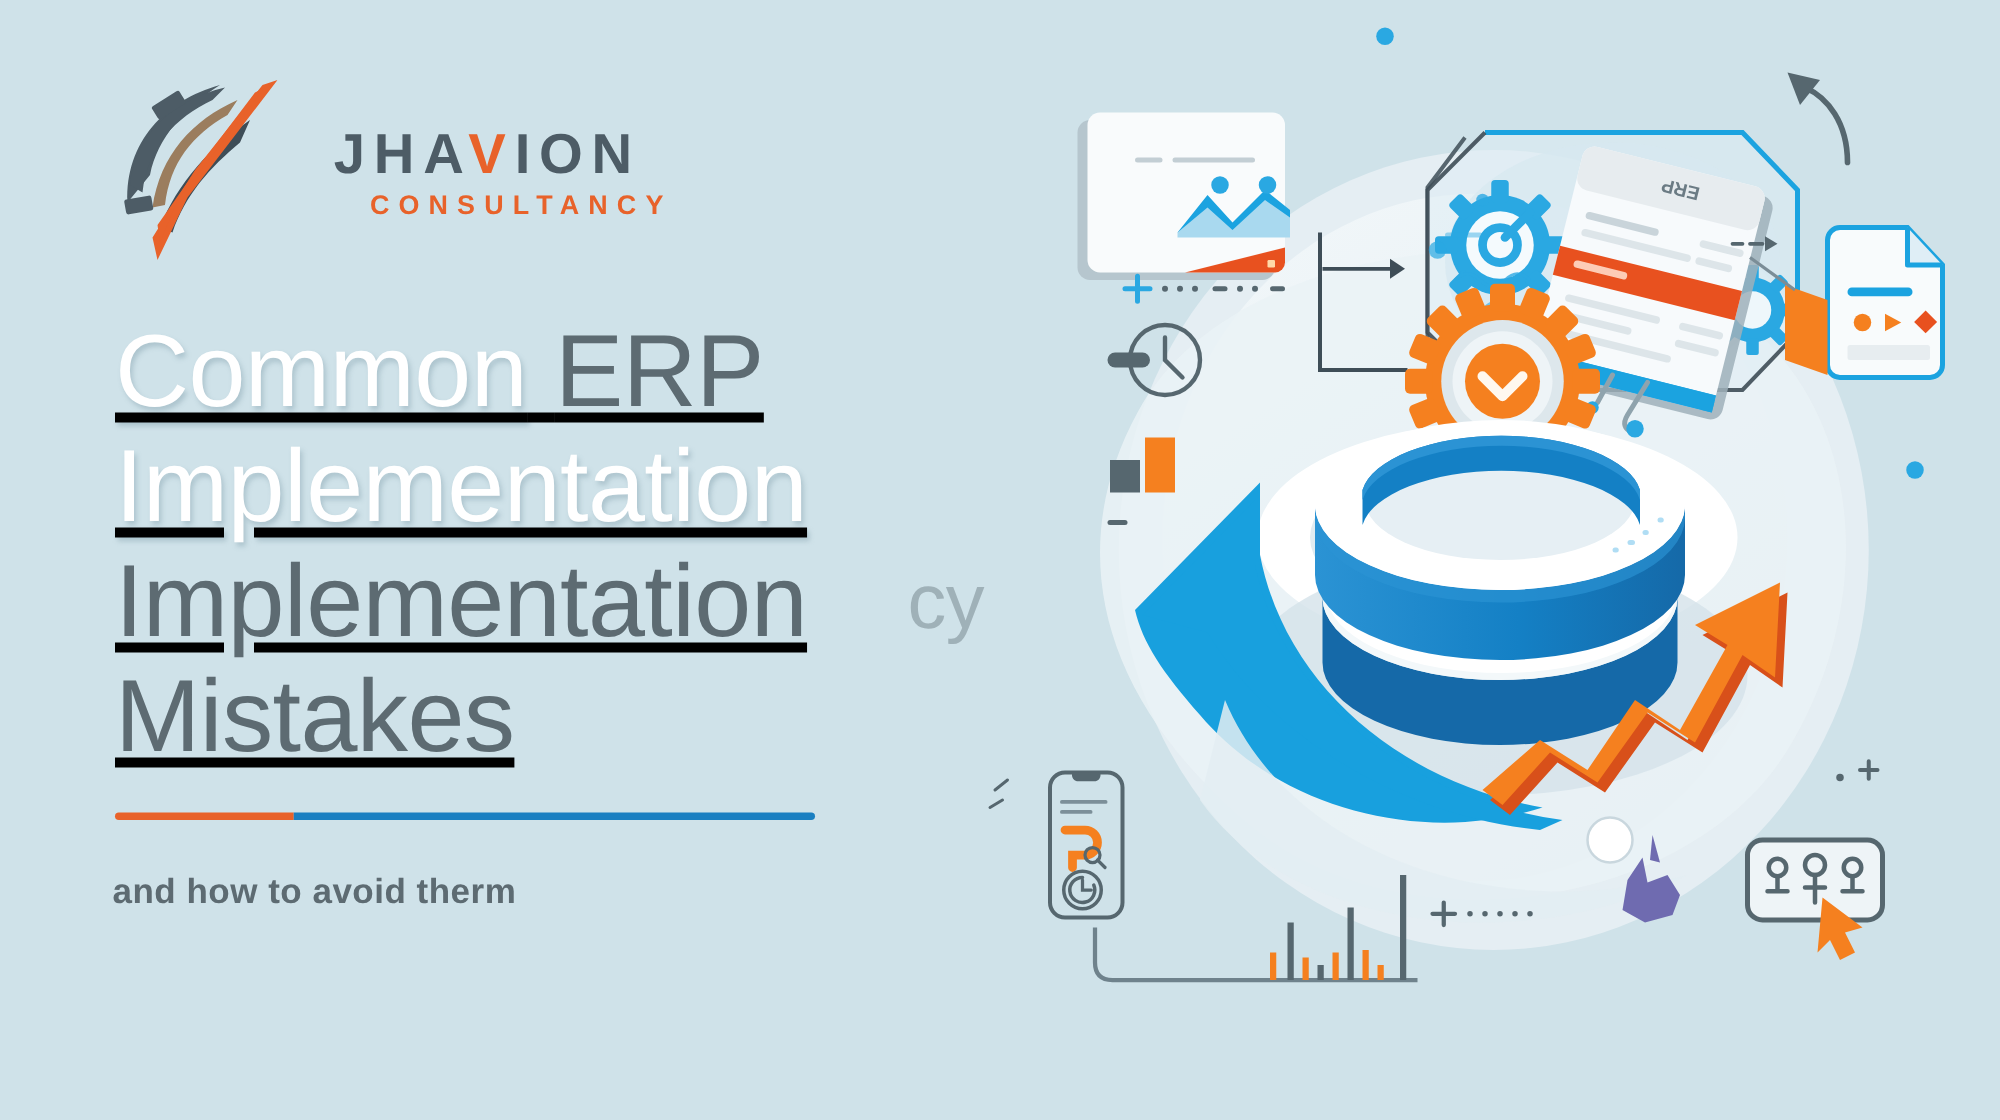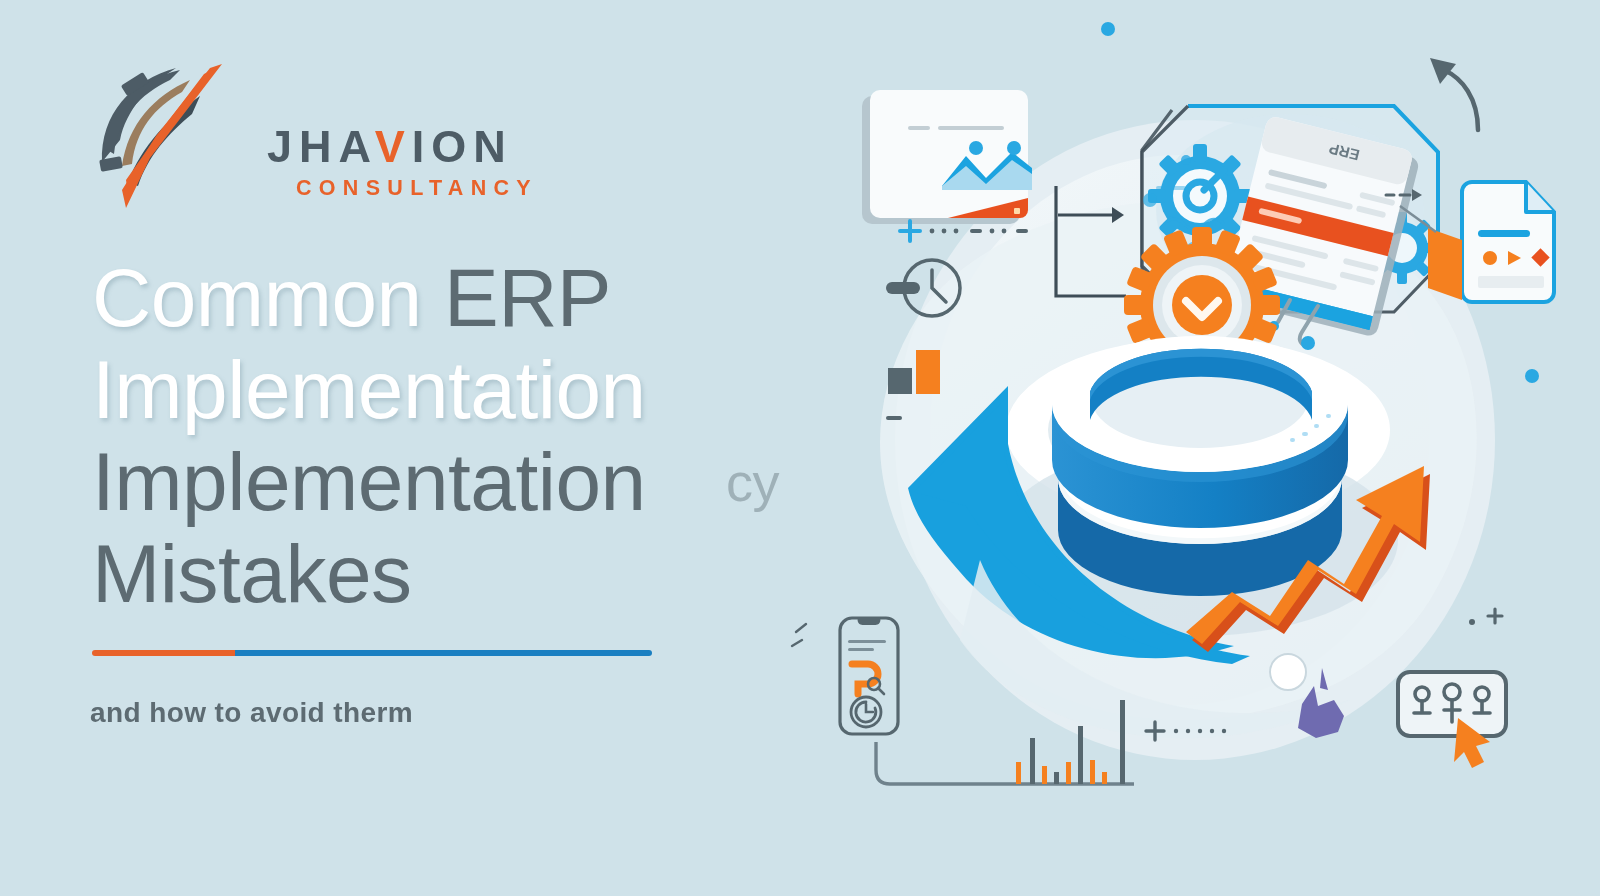--- a/index.html
+++ b/index.html
@@ -36,58 +36,58 @@
     left: 175px; top: 38px;
     width: 300px;
   }
   .logo-name {
     font-size: 45px;
     letter-spacing: 7px;
     font-weight: 600;
     color: #4d5c66;
     line-height: 1;
     white-space: nowrap;
-    margin-top: 24px;
   }
   .logo-name .accent { color: #e8622a; }
   .logo-sub {
     margin-top: 9px;
     font-size: 21.5px;
     letter-spacing: 7.3px;
     font-weight: 600;
     color: #e8622a;
     line-height: 1;
     white-space: nowrap;
     text-align: center;
   }
 
   
   #headline {
     position: absolute;
     left: 92px; top: 252px;
     width: 760px;
+    text-decoration: underline;
   }
   .hl-line {
     font-size: 82px;
     line-height: 92px;
     font-weight: 400;
     letter-spacing: -0.5px;
     white-space: nowrap;
     position: relative;
   }
   .hl-white {
     color: #ffffff;
     text-shadow: 2px 3px 4px rgba(110,140,155,0.35);
   }
   .hl-gray { color: #5d6b72; }
   .hl-ghost {
     position: absolute;
     color: rgba(120,136,144,0.55);
     left: 634px; top: 0;
-    font-size: 54px;
+    font-size: 62px;
     line-height: 92px;
     letter-spacing: -0.5px;
   }
 
   
   #divider {
     position: absolute;
     left: 92px; top: 650px;
     width: 560px; height: 6px;
     display: flex;

